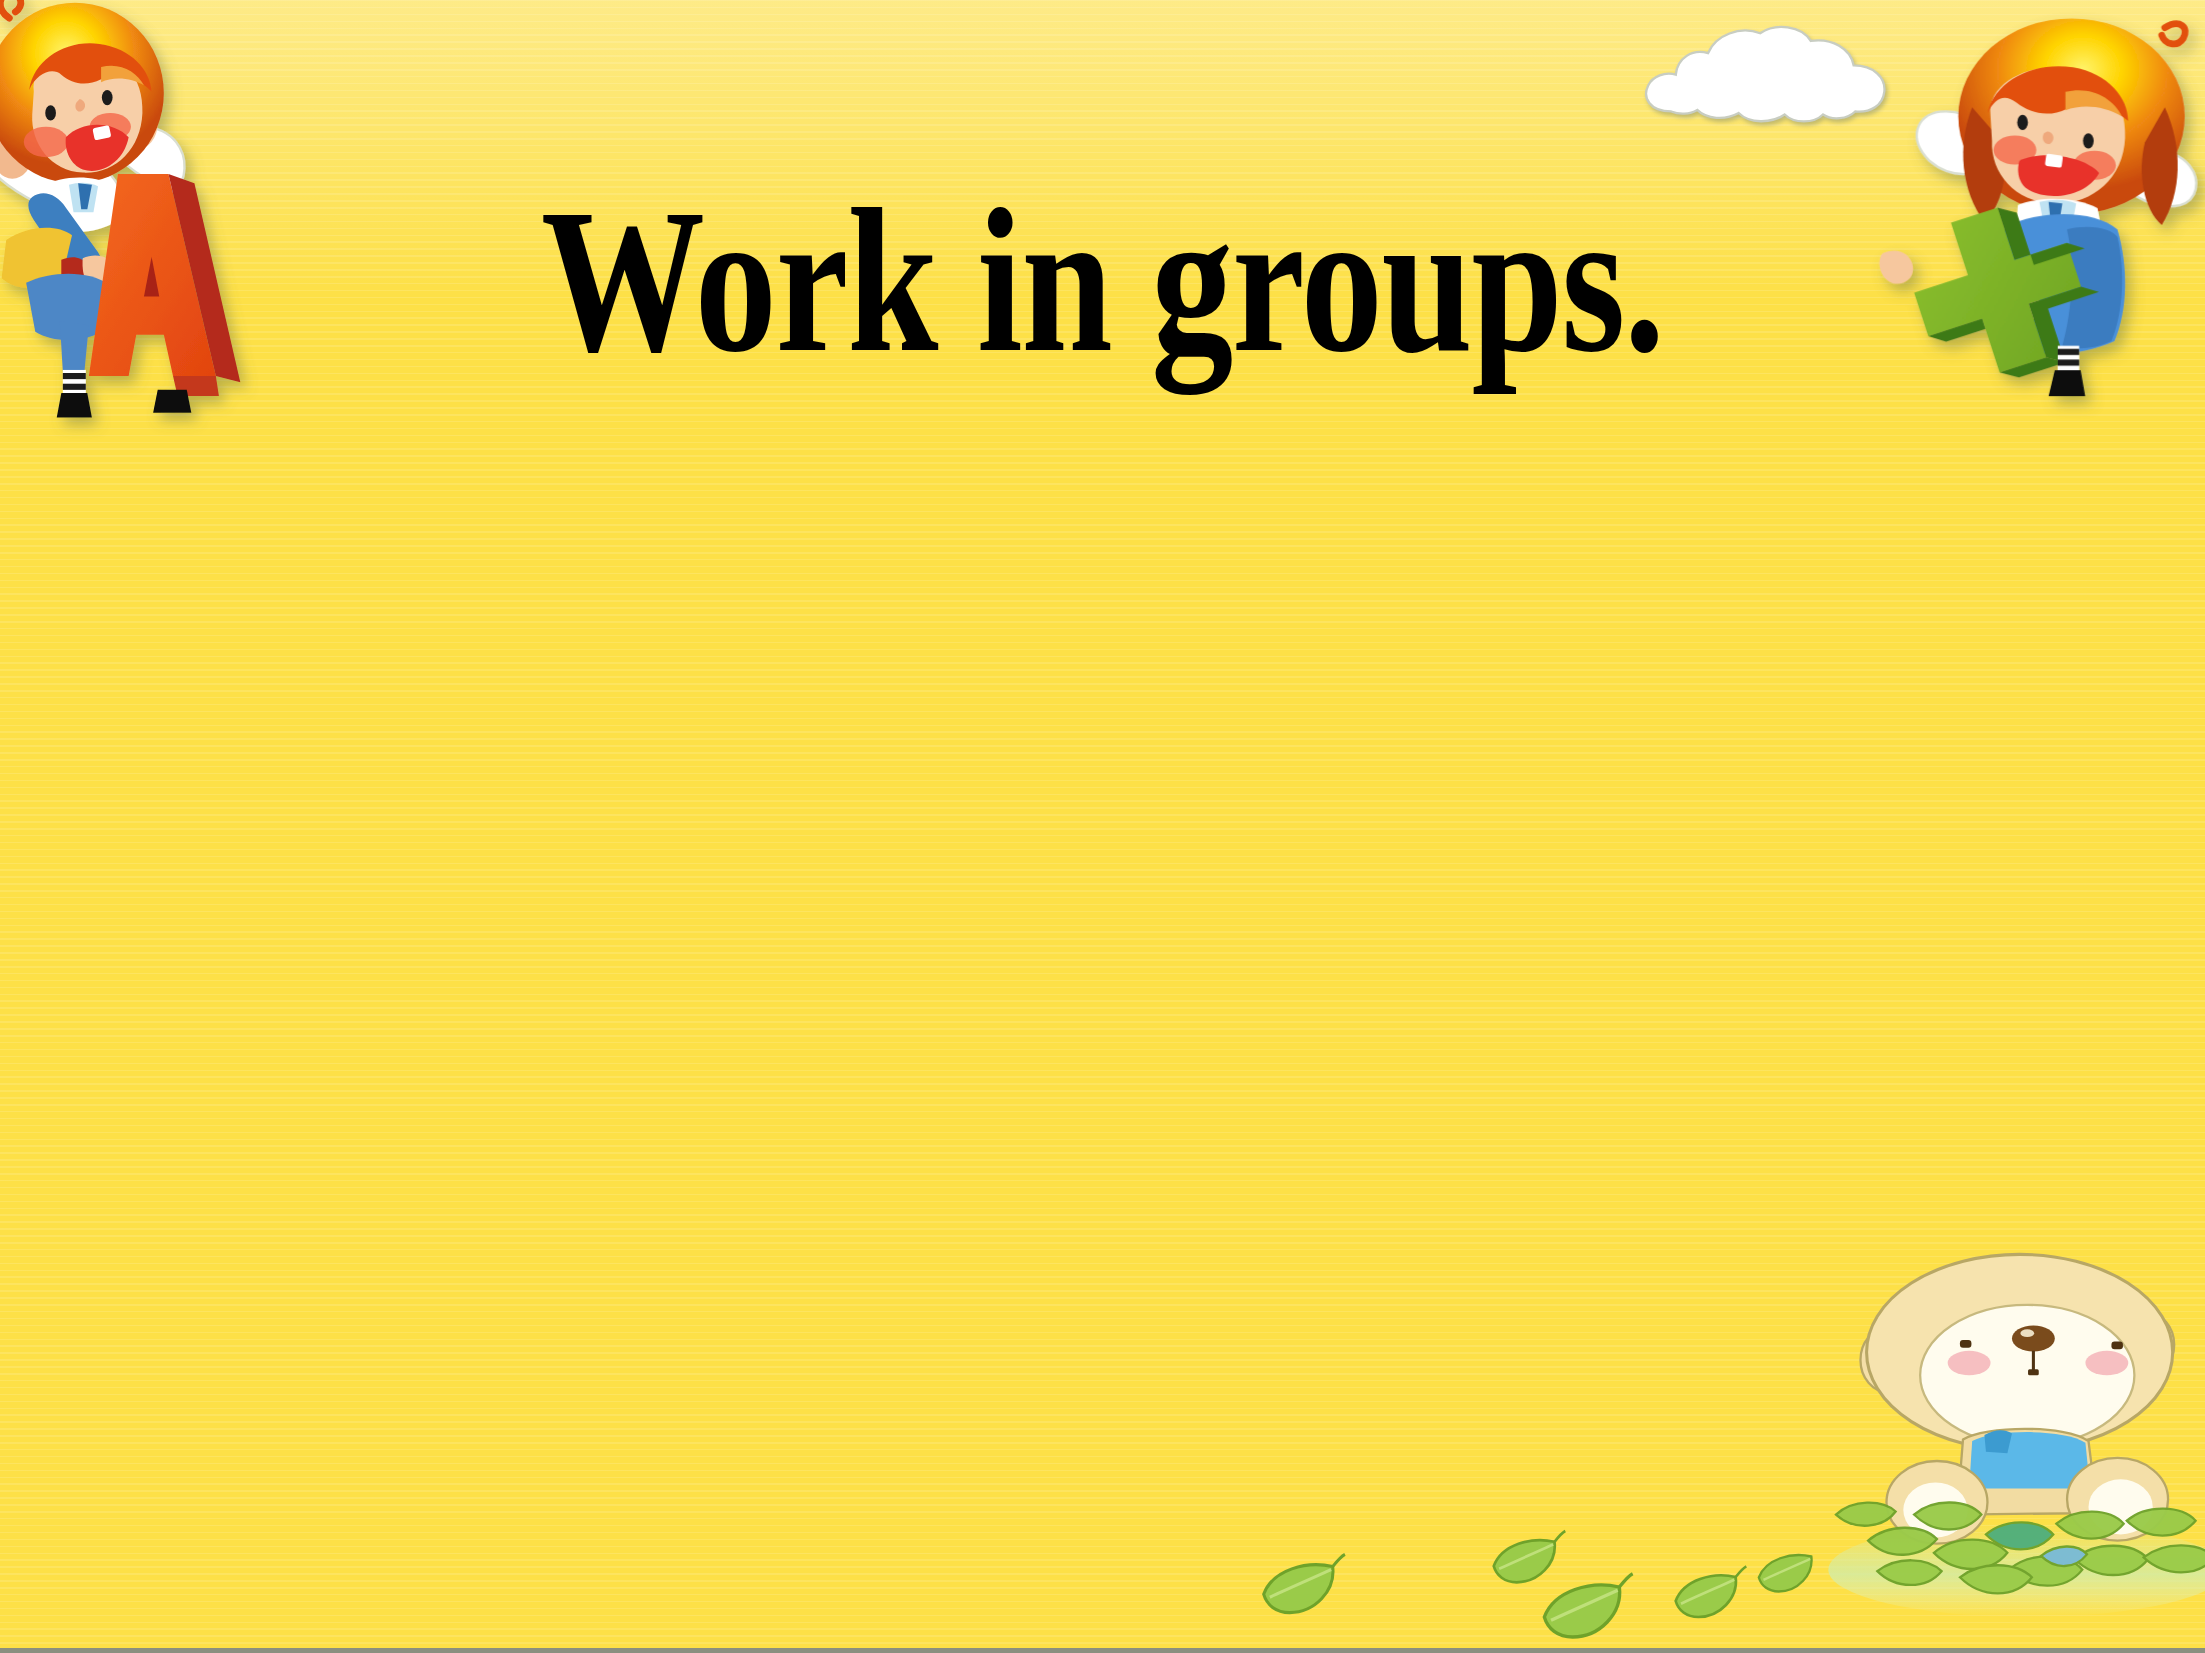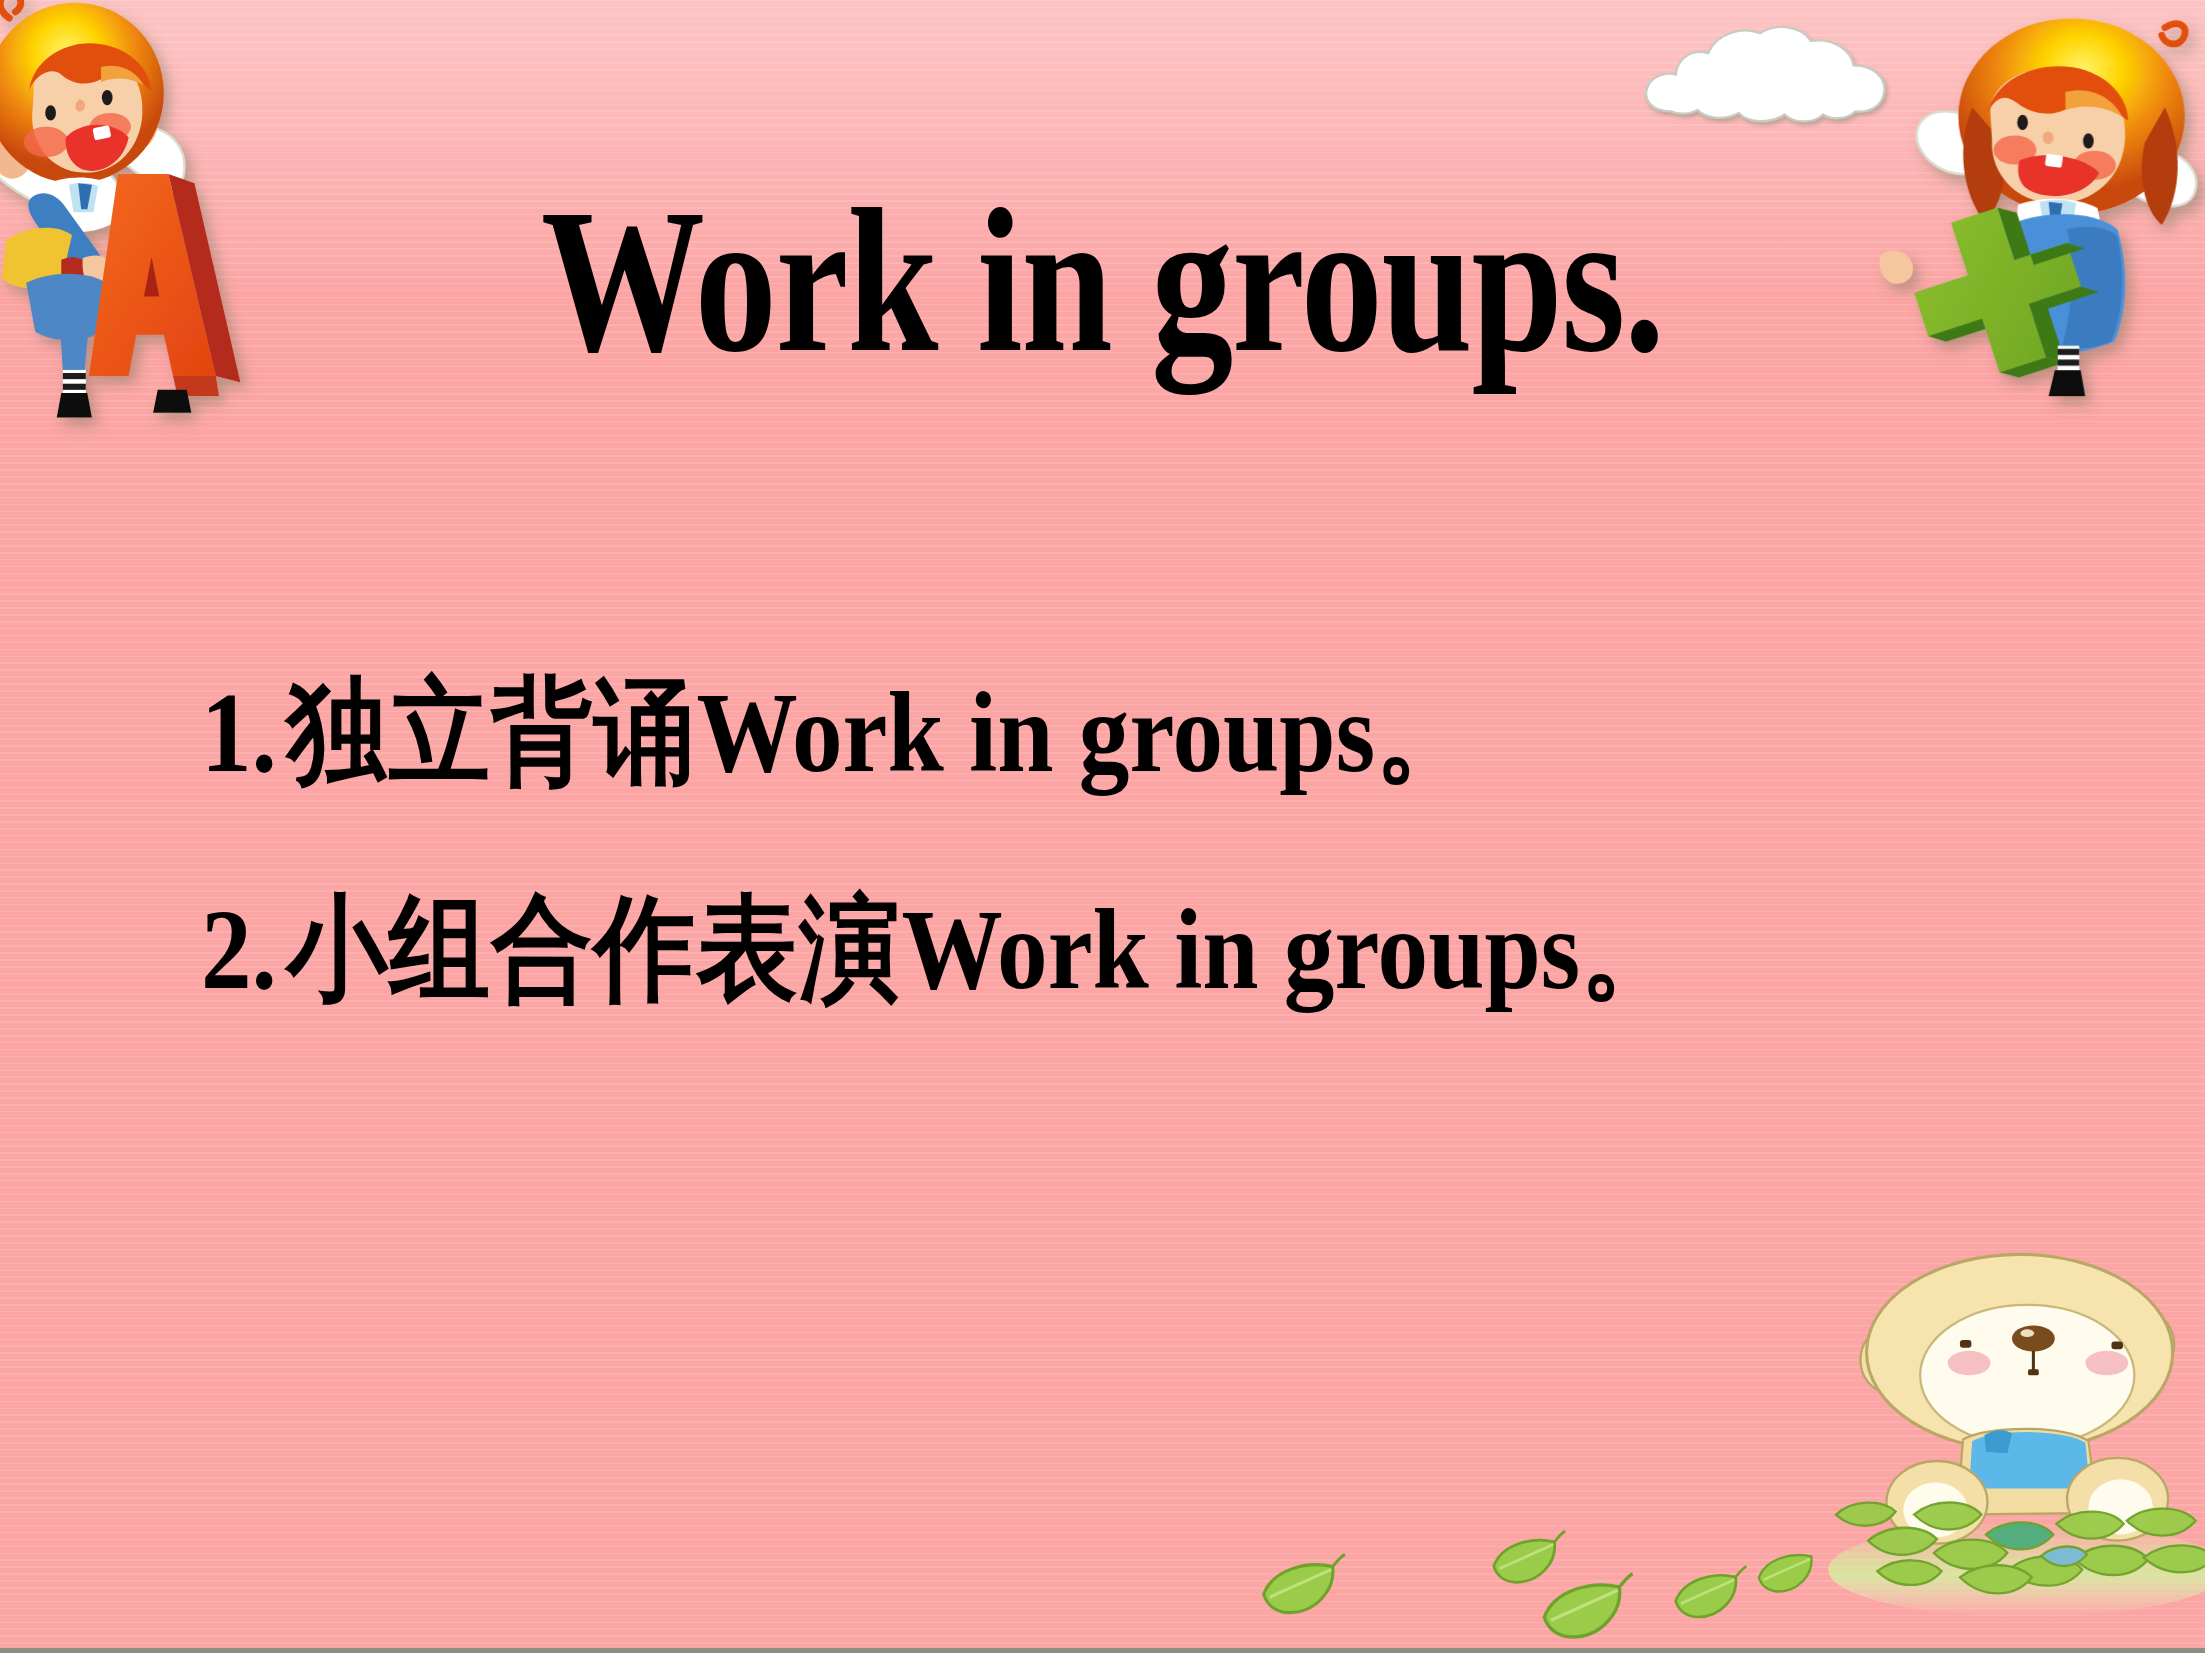--- a/index.html
+++ b/index.html
@@ -4,21 +4,21 @@
 <style>
   html, body {
     margin: 0;
     padding: 0;
     background: #808080;
   }
   #slide {
     position: relative;
     width: 2205px;
     height: 1654px;
-    background: #fca5a5;
+    background: #fde047;
     overflow: hidden;
     font-family: "Liberation Serif", "DejaVu Serif", serif;
     box-sizing: border-box;
   }
   
   #bg-texture {
     position: absolute;
     inset: 0;
     background:
       linear-gradient(180deg, rgba(255,255,255,0.35) 0%, rgba(255,255,255,0.0) 18%),
@@ -384,28 +384,17 @@
 
   <div class="leaf-sprite" style="left:1753px; top:1542px;">
     <svg width="70" height="57" viewBox="0 0 120 96">
       <path d="M10 60 C22 28 66 16 100 24 C104 56 76 84 44 84 C26 84 14 74 10 60 Z" fill="#9ACB49" stroke="#6FA22A" stroke-width="4"></path>
       <path d="M18 64 C44 52 76 38 98 28" stroke="#BFE07A" stroke-width="4" fill="none"></path>
     </svg>
   </div>
 
   <div id="title">Work in groups.</div>
 
-  <div id="body-list">
-
-    <div class="body-line">
-      <span class="line-num">1.</span><span class="line-cjk">独立背诵</span><span class="line-en">Work in groups</span><span class="line-period">。</span>
-    </div>
-
-    <div class="body-line">
-      <span class="line-num">2.</span><span class="line-cjk">小组合作表演</span><span class="line-en">Work in groups</span><span class="line-period">。</span>
-    </div>
-
-  </div>
 
   <div id="bottom-border"></div>
 
 </div>
 
 
 </body></html>

